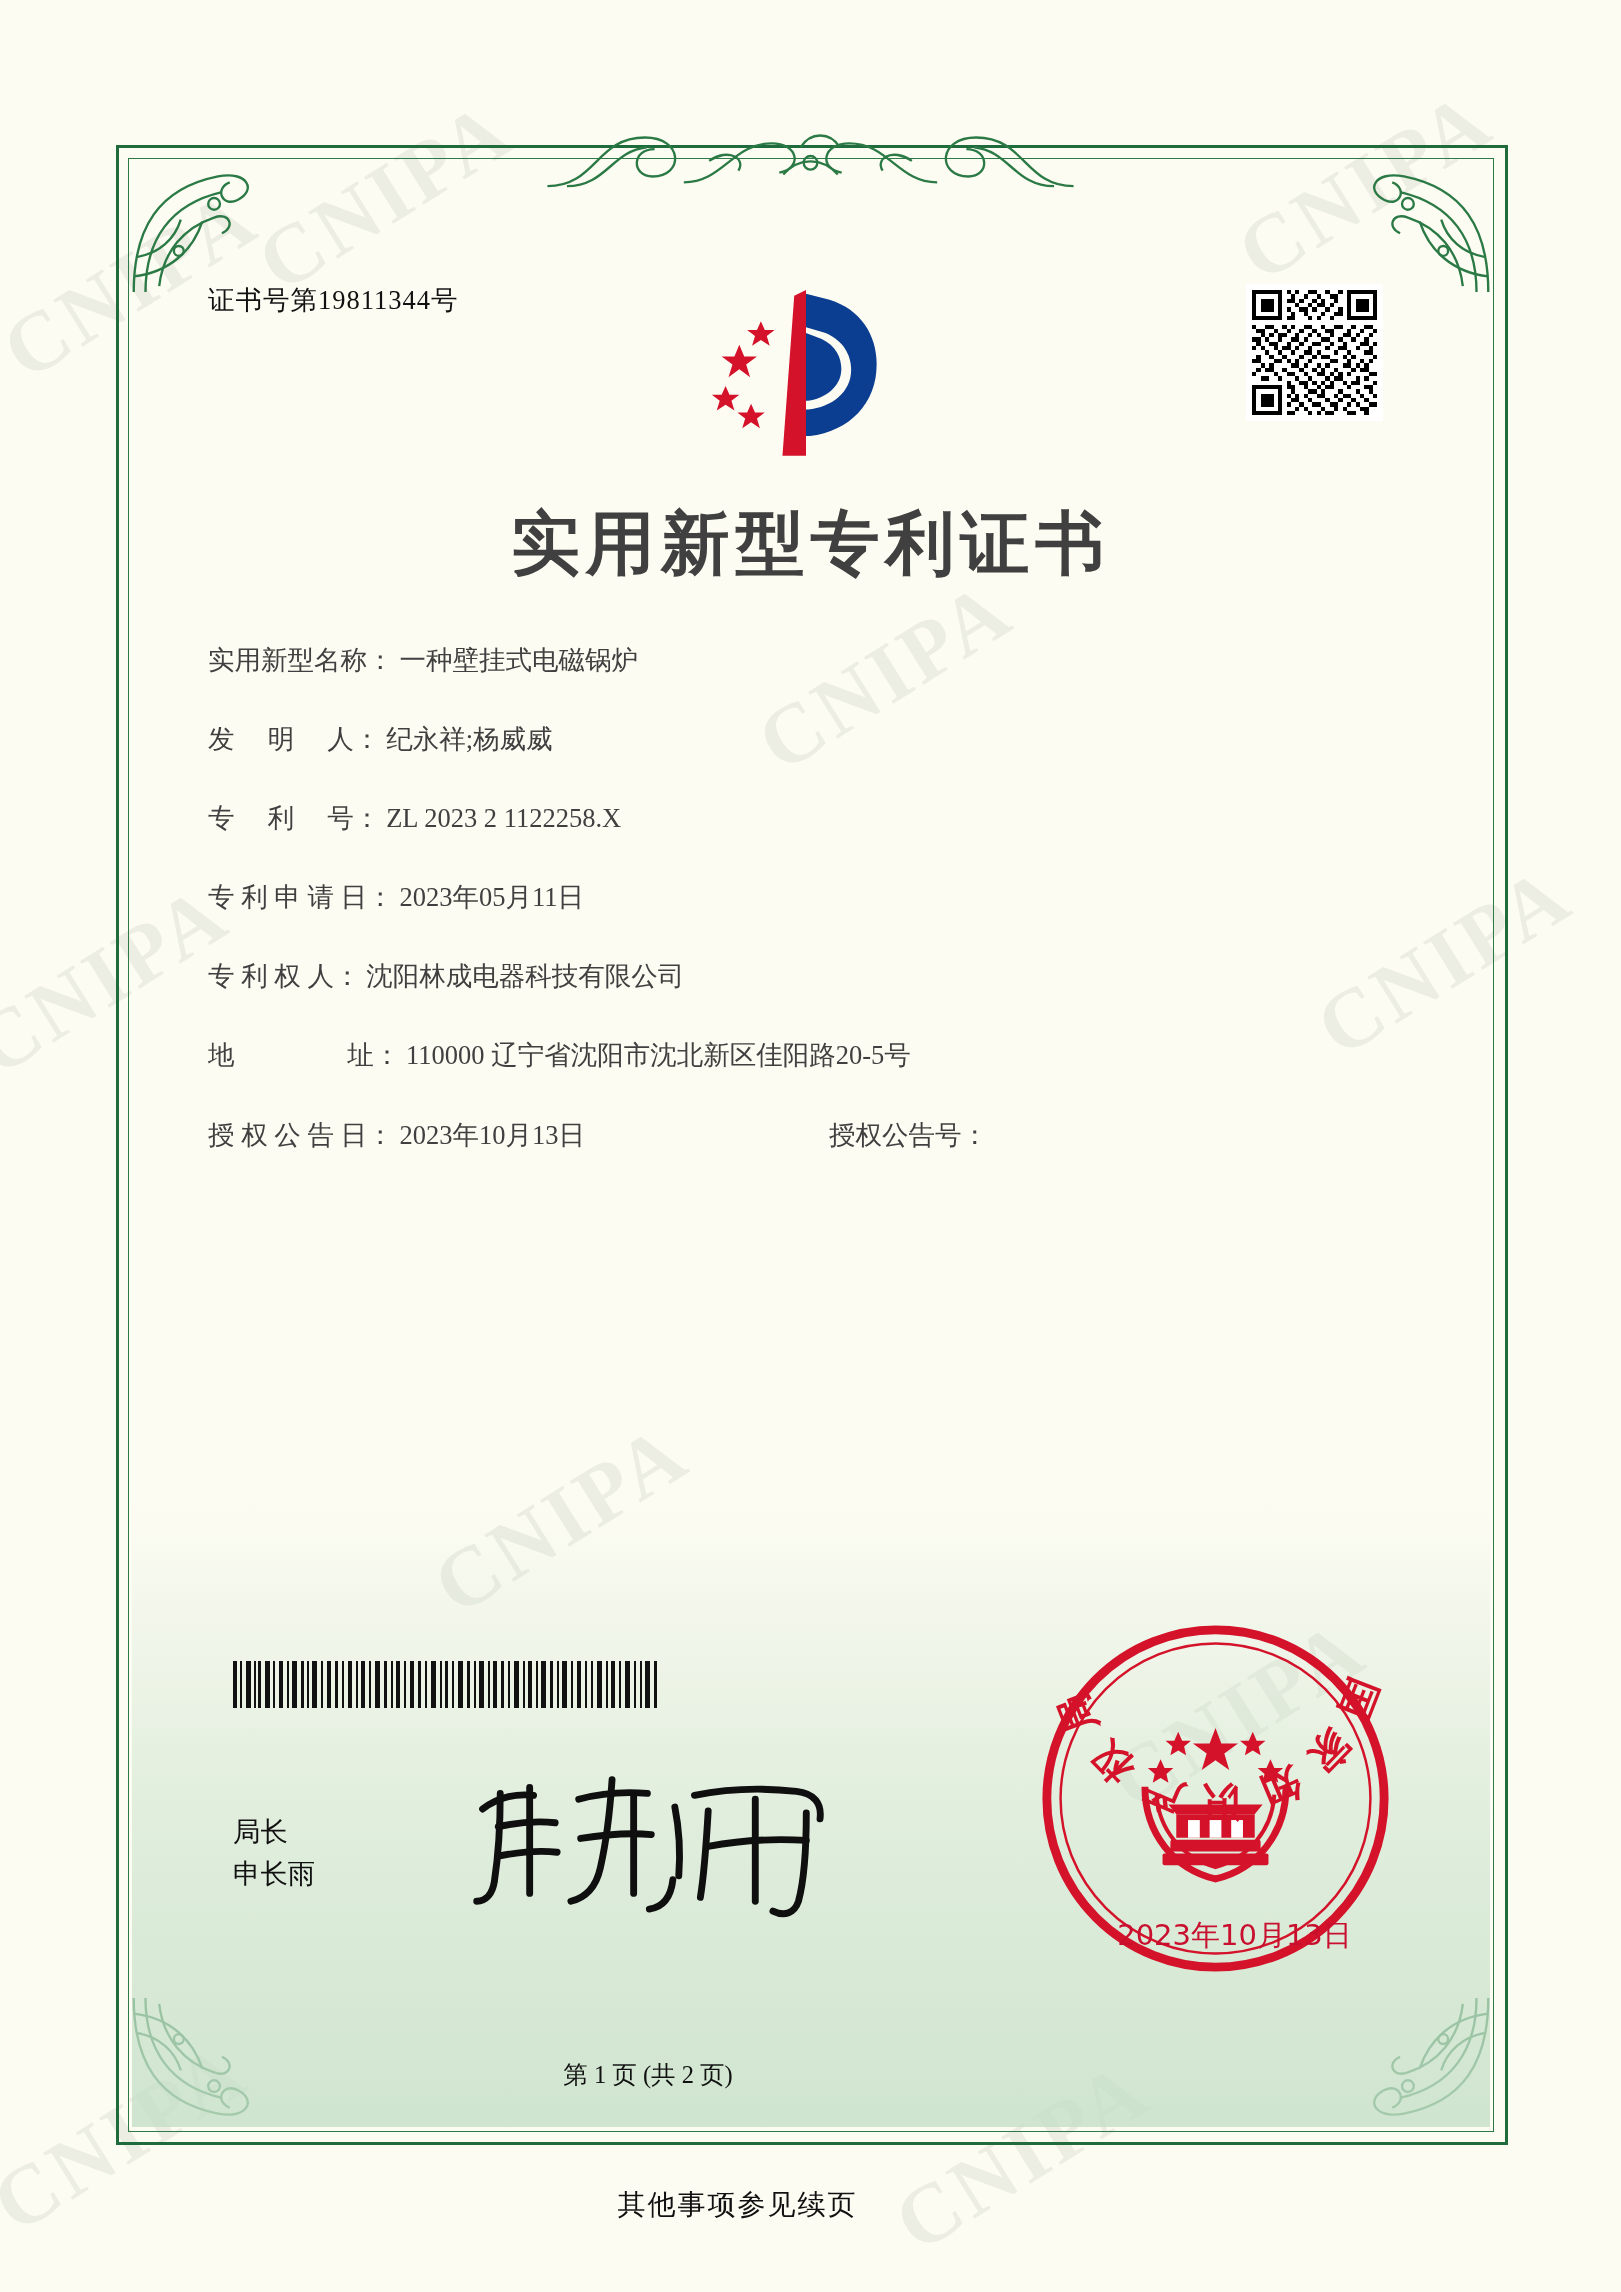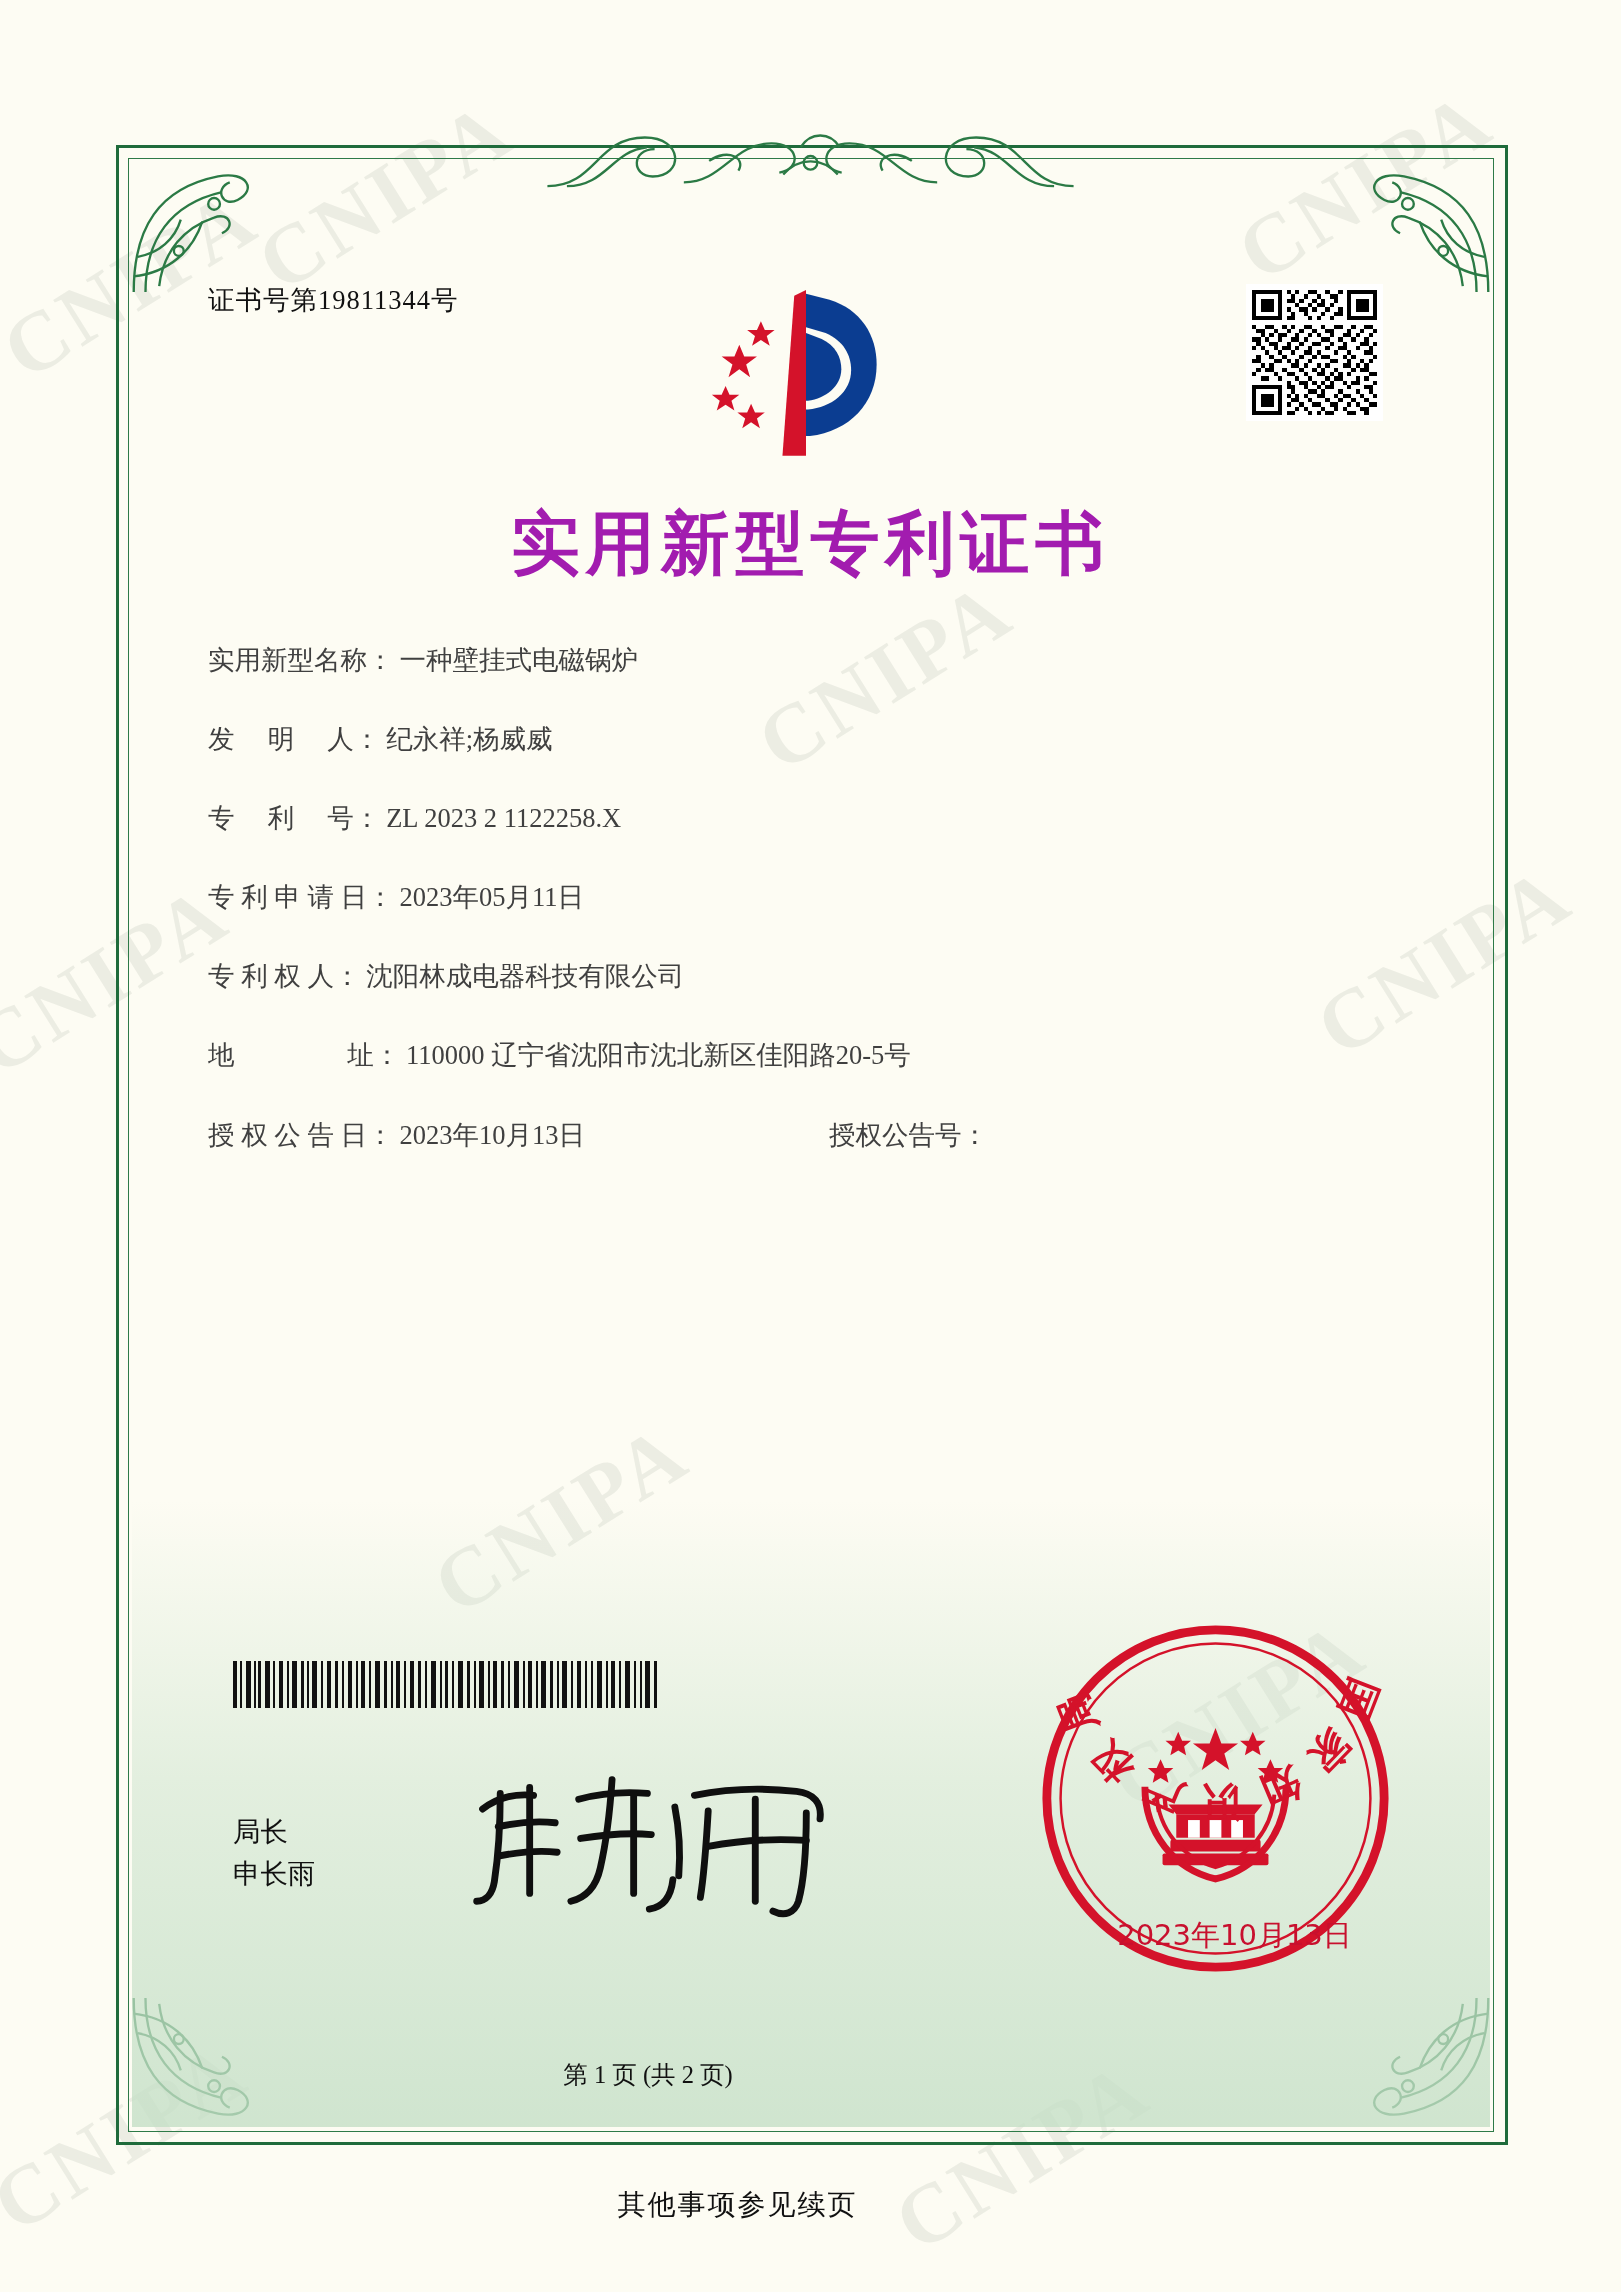--- a/index.html
+++ b/index.html
@@ -109,21 +109,21 @@
   .title {
     position: absolute;
     left: 0;
     top: 498px;
     width: 1621px;
     text-align: center;
     font-family: "DejaVu Serif", "Liberation Serif", serif;
     font-size: 69px;
     font-weight: bold;
     letter-spacing: 5.9px;
-    color: #a21caf;
+    color: #404040;
   }
   
   .fields {
     position: absolute;
     left: 208px;
     top: 642px;
     width: 1196px;
     font-size: 26.5px;
     color: #404040;
   }

